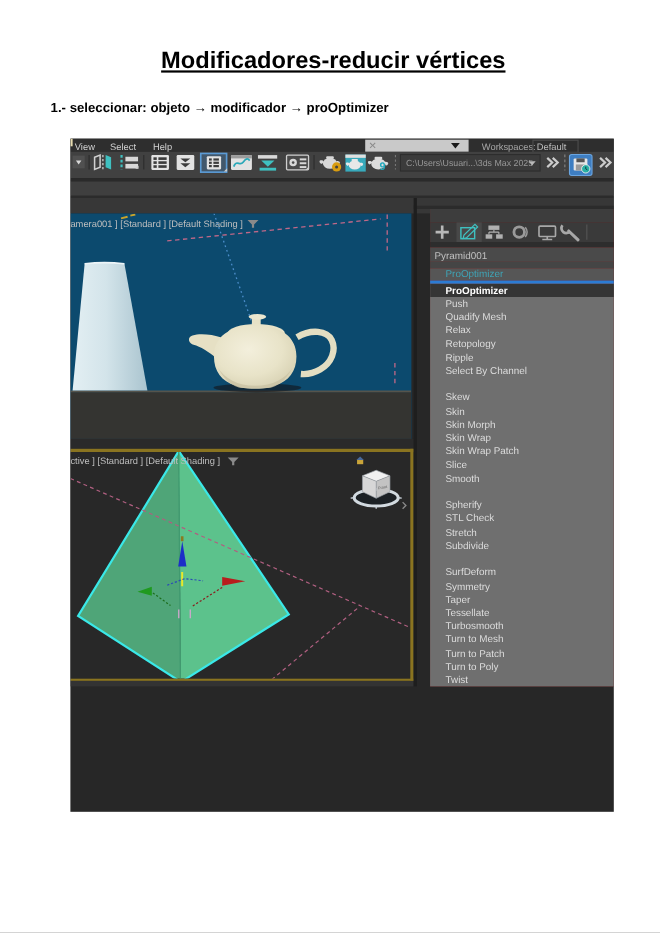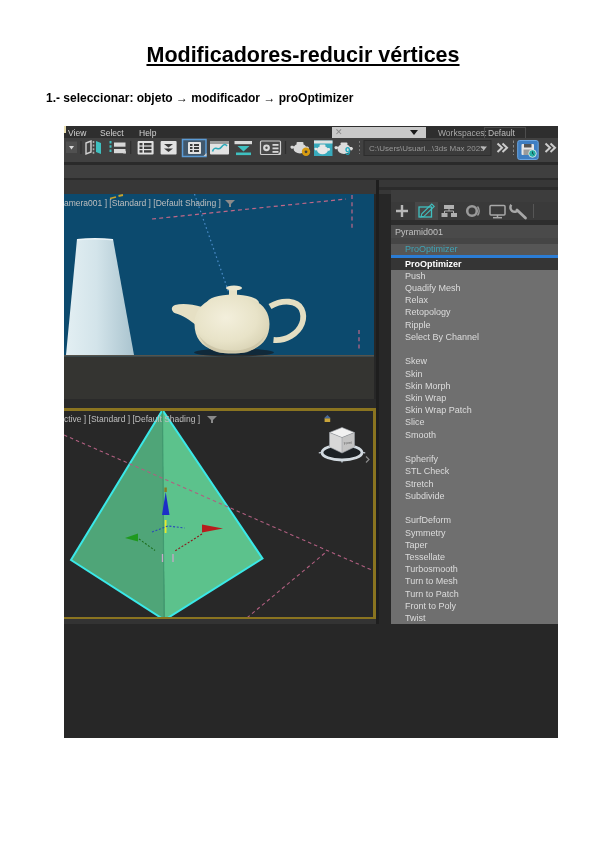--- a/index.html
+++ b/index.html
@@ -275,17 +275,17 @@
         <div class="li" style="top:207.91px">STL Check</div>
         <div class="li" style="top:220.14px">Stretch</div>
         <div class="li" style="top:232.37px">Subdivide</div>
         <div class="li" style="top:269.06px">Symmetry</div>
         <div class="li" style="top:256.83px">SurfDeform</div>
         <div class="li" style="top:281.29px">Taper</div>
         <div class="li" style="top:293.52px">Tessellate</div>
         <div class="li" style="top:305.75px">Turbosmooth</div>
         <div class="li" style="top:317.98px">Turn to Mesh</div>
         <div class="li" style="top:330.21px">Turn to Patch</div>
-        <div class="li" style="top:342.44px">Front to Poly</div>
+        <div class="li" style="top:342.44px">Turn to Poly</div>
         <div class="li" style="top:354.67px">Twist</div>
       </div>
     </div>
   </div>
 
 </body></html>

